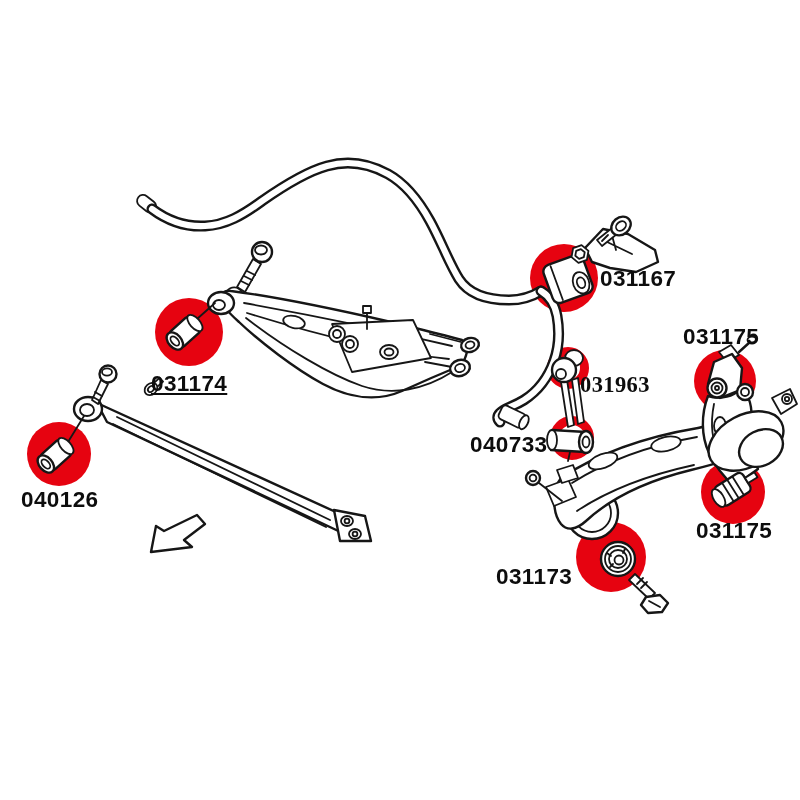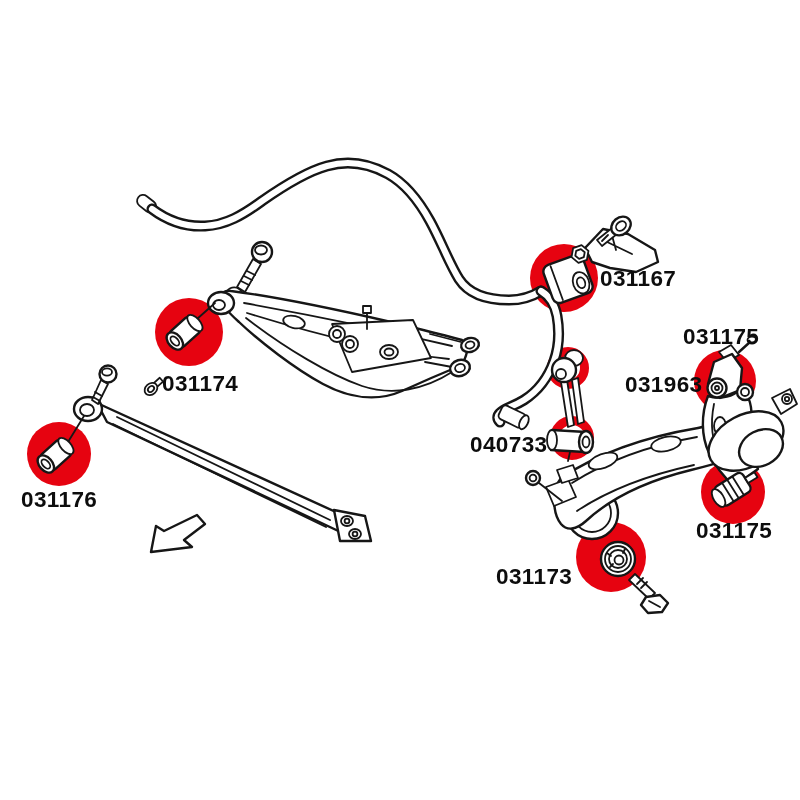--- a/index.html
+++ b/index.html
@@ -231,21 +231,21 @@
       <polygon points="589,254 584.5,261.8 575.5,261.8 571,254 575.5,246.2 584.5,246.2" class="fw1"></polygon>
       <polygon points="585,254 582.5,258.3 577.5,258.3 575,254 577.5,249.7 582.5,249.7" class="ln1"></polygon>
     </g>
   </g>
 
   <polygon points="197,515 205,524 184,540 192,547 151,552 156,526 164,531" class="fw"></polygon>
 </svg>
 
 <div class="label-layer">
       <div class="part-label" style="left: 600px; top: 266px;">031167</div>
-      <div class="part-label" style="left: 162px; top: 371px;">031174</div>
-      <div class="part-label" style="left: 21px; top: 487px;">031176</div>
-      <div class="part-label" style="left: 625px; top: 372px;">031963</div>
+      <div class="part-label" style="left: 151px; top: 371px; text-decoration: underline;">031174</div>
+      <div class="part-label" style="left: 21px; top: 487px;">040126</div>
+      <div class="part-label" style="left: 580px; top: 372px; font-family: Liberation Serif, serif;">031963</div>
       <div class="part-label" style="left: 470px; top: 432px;">040733</div>
       <div class="part-label" style="left: 683px; top: 324px;">031175</div>
       <div class="part-label" style="left: 696px; top: 518px;">031175</div>
       <div class="part-label" style="left: 496px; top: 564px; text-align: right;">031173</div>
     </div>
 </div>
 
 </body></html>

